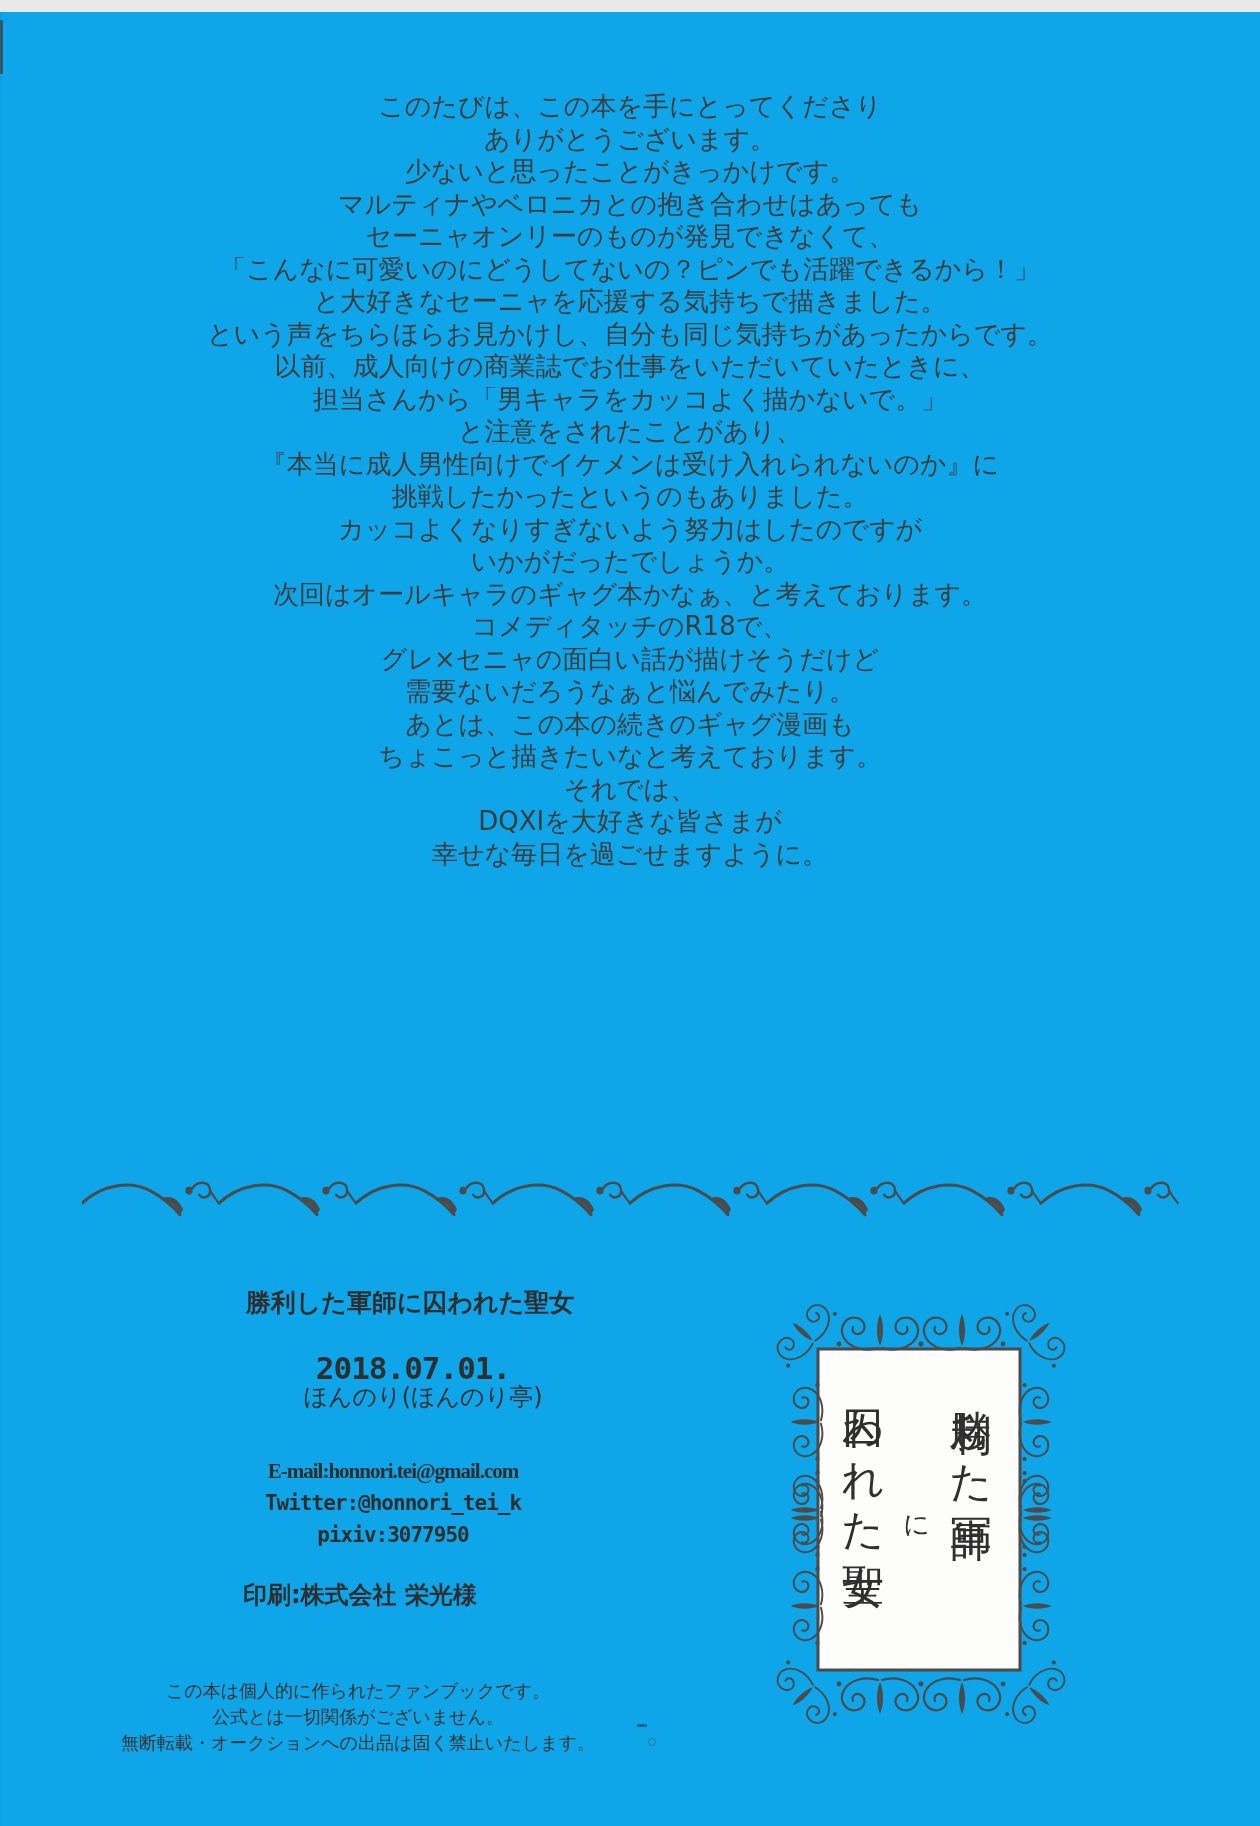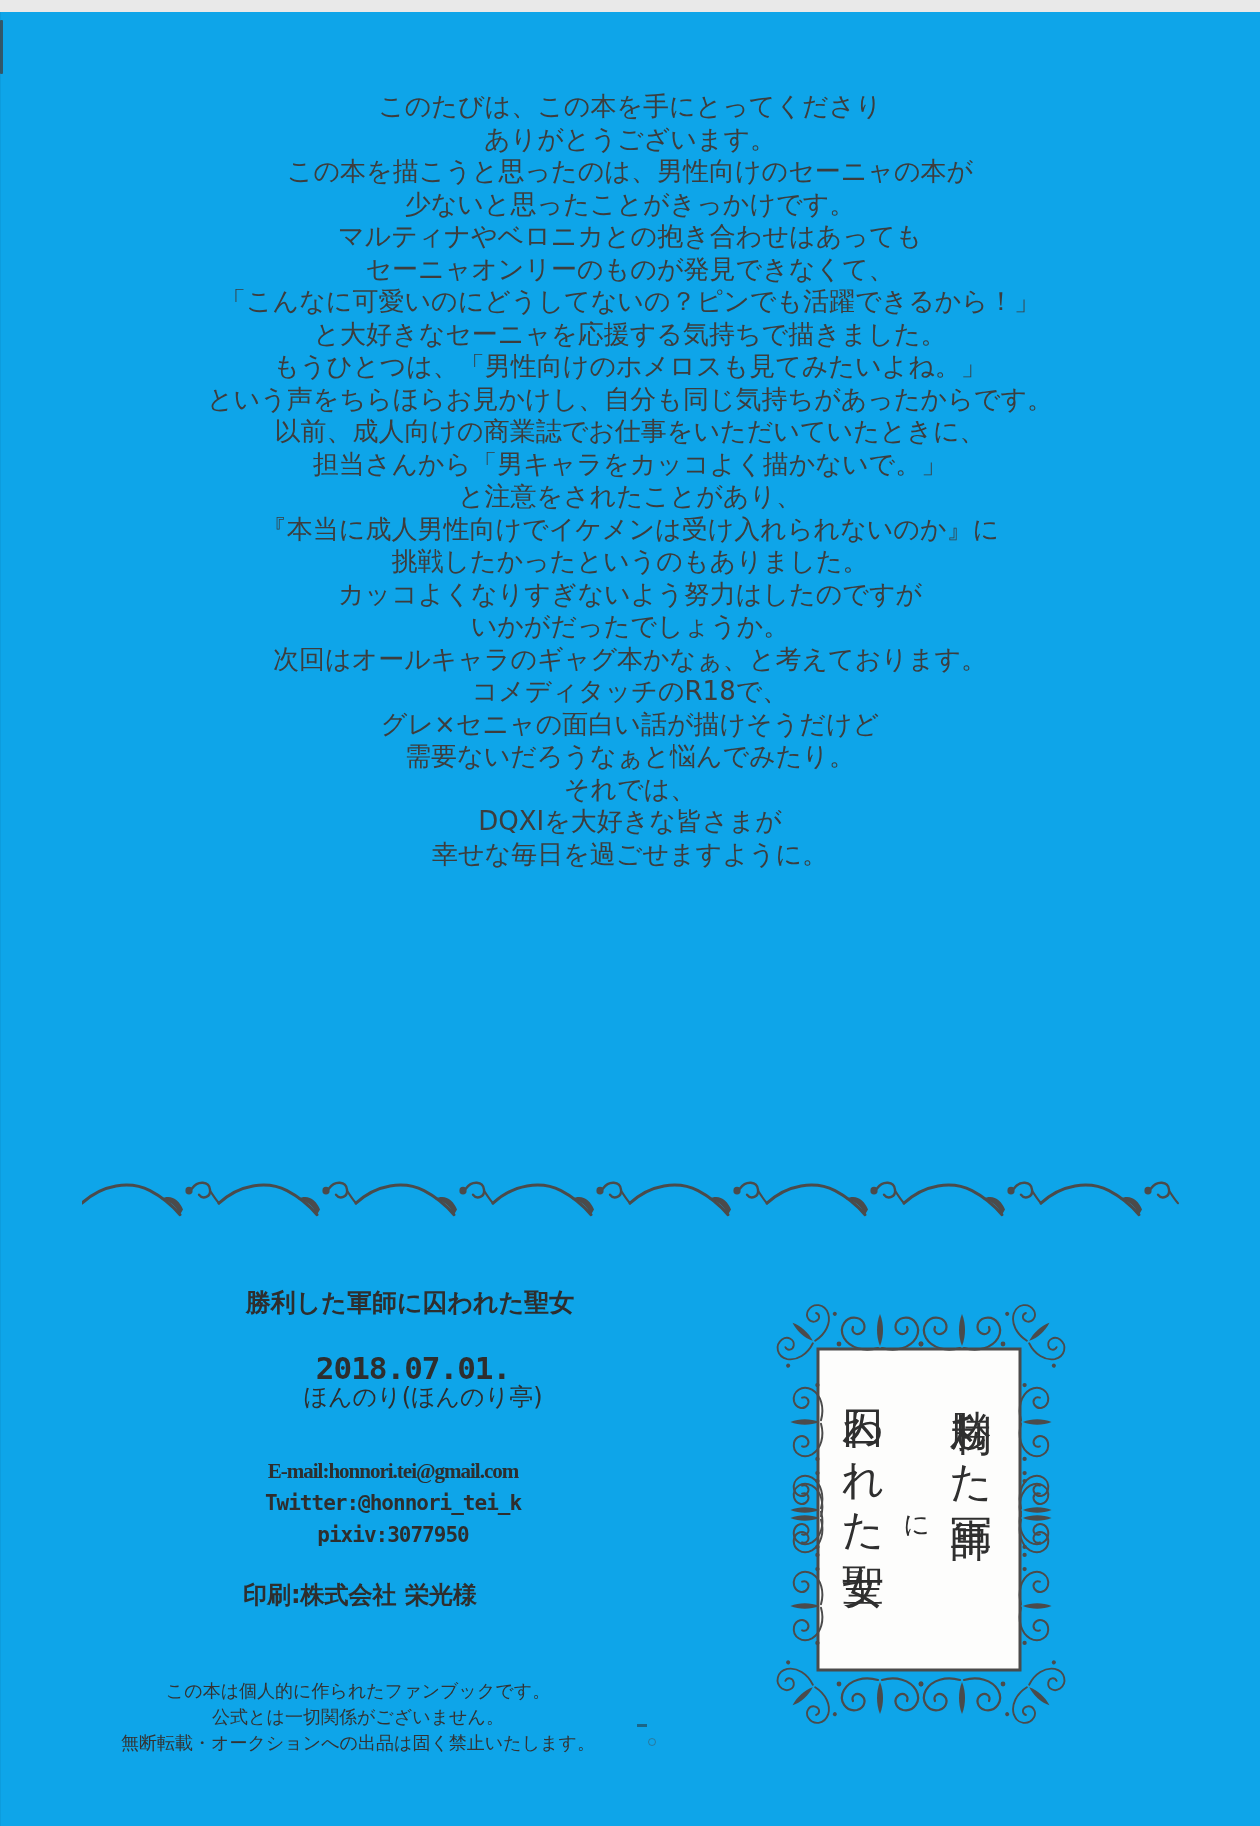--- a/index.html
+++ b/index.html
@@ -69,43 +69,45 @@
 <body>
 
 <div class="page">
 
   <section class="afterword">
     <p class="p1">
       <span class="line">このたびは、この本を手にとってくださり</span>
       <span class="line">ありがとうございます。</span>
     </p>
     <p class="p2">
-      <span class="line">この本を描こうと思ったのは、男性向けのセーニャの本が</span>
       <span class="line">少ないと思ったことがきっかけです。</span>
       <span class="line">マルティナやベロニカとの抱き合わせはあっても</span>
       <span class="line">セーニャオンリーのものが発見できなくて、</span>
       <span class="line">「こんなに可愛いのにどうしてないの？ピンでも活躍できるから！」</span>
       <span class="line">と大好きなセーニャを応援する気持ちで描きました。</span>
     </p>
     <p class="p3">
-      <span class="line">もうひとつは、「男性向けのホメロスも見てみたいよね。」</span>
       <span class="line">という声をちらほらお見かけし、自分も同じ気持ちがあったからです。</span>
       <span class="line">以前、成人向けの商業誌でお仕事をいただいていたときに、</span>
       <span class="line">担当さんから「男キャラをカッコよく描かないで。」</span>
       <span class="line">と注意をされたことがあり、</span>
       <span class="line">『本当に成人男性向けでイケメンは受け入れられないのか』に</span>
       <span class="line">挑戦したかったというのもありました。</span>
       <span class="line">カッコよくなりすぎないよう努力はしたのですが</span>
       <span class="line">いかがだったでしょうか。</span>
     </p>
     <p class="p4">
       <span class="line">次回はオールキャラのギャグ本かなぁ、と考えております。</span>
       <span class="line">コメディタッチのR18で、</span>
       <span class="line">グレ×セニャの面白い話が描けそうだけど</span>
       <span class="line">需要ないだろうなぁと悩んでみたり。</span>
+    </p>
+    <p class="p5">
+      <span class="line">あとは、この本の続きのギャグ漫画も</span>
+      <span class="line">ちょこっと描きたいなと考えております。</span>
     </p>
     <p class="p6">
       <span class="line">それでは、</span>
       <span class="line">DQXIを大好きな皆さまが</span>
       <span class="line">幸せな毎日を過ごせますように。</span>
     </p>
   </section>
 
   <div class="divider">
     <svg viewBox="0 0 1100 44" preserveAspectRatio="none">

